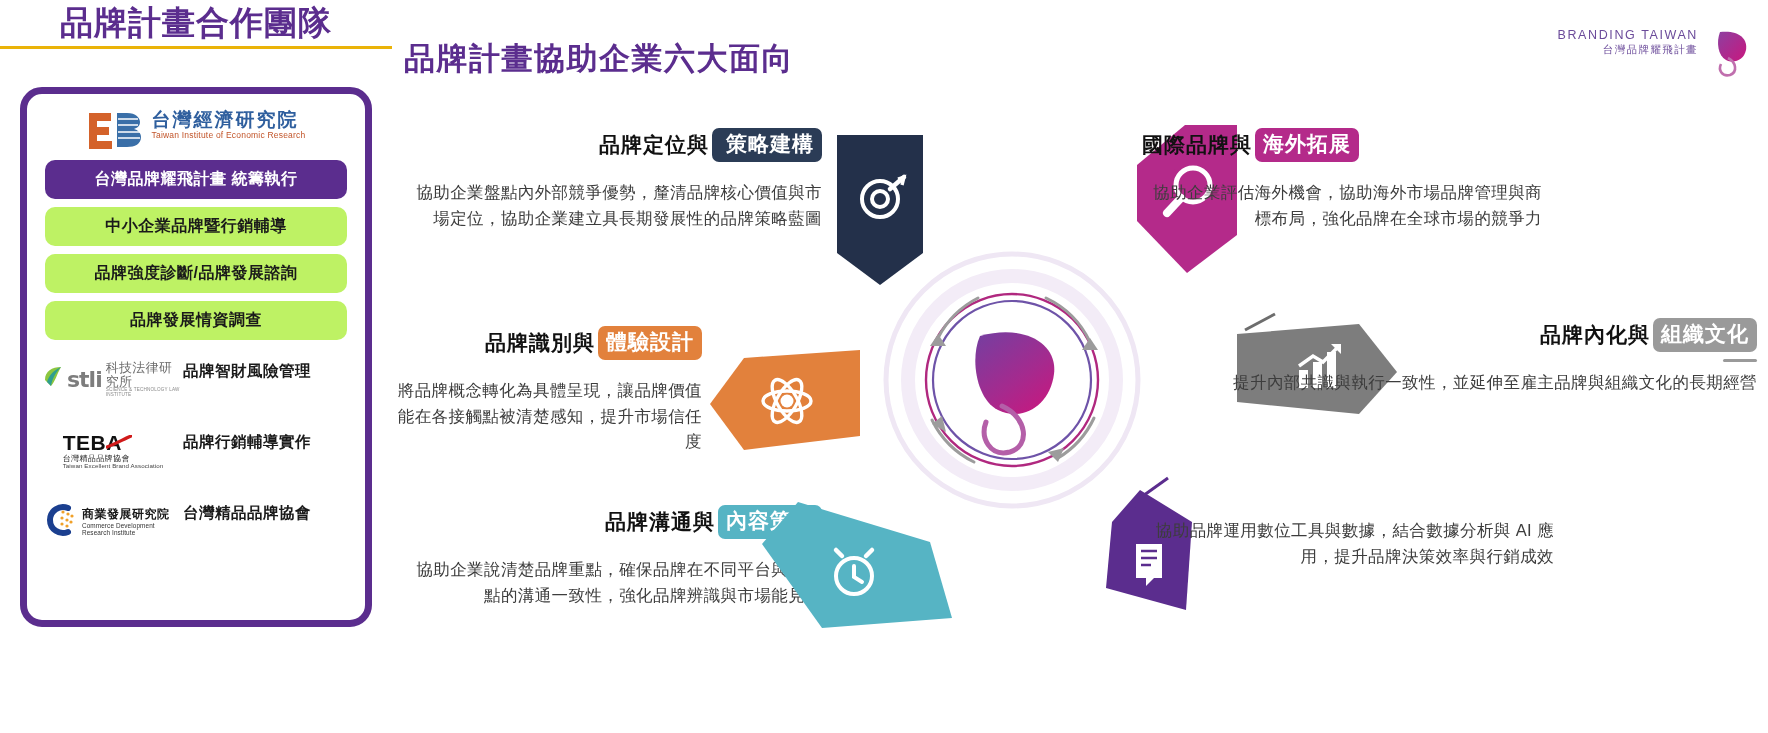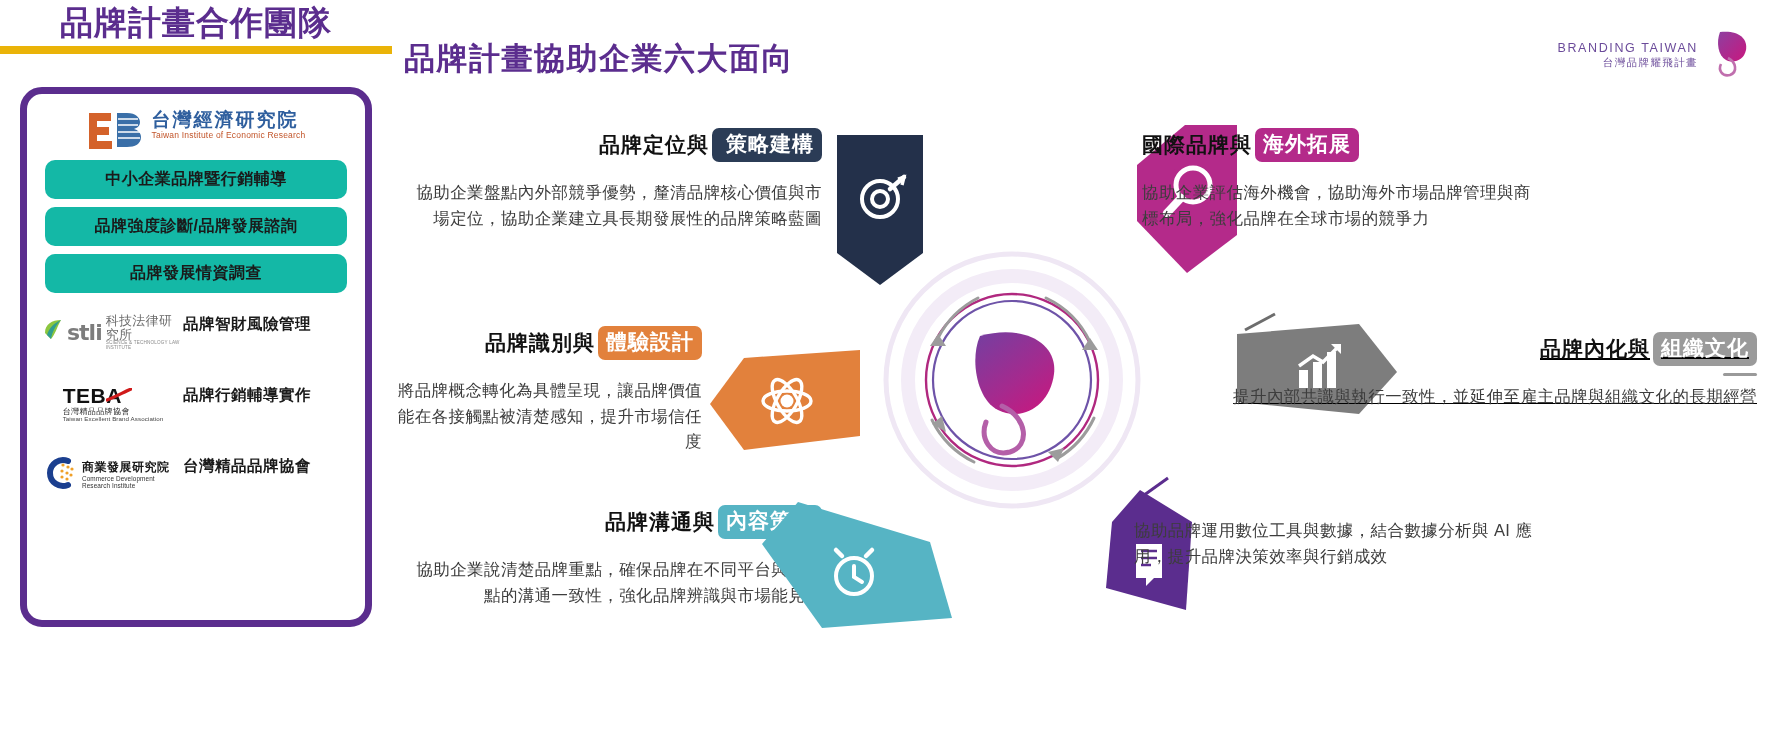--- a/index.html
+++ b/index.html
@@ -6,21 +6,21 @@
   body{
     width:1768px;height:733px;background:#ffffff;
     font-family:"Liberation Sans","DejaVu Sans",sans-serif;
     overflow:hidden;position:relative;
   }
   
   #sidebar{position:absolute;left:0;top:0;width:392px;height:733px;}
   #sidebar-title-wrap{
     position:absolute;left:0;top:0;width:392px;height:46px;
     display:flex;align-items:center;justify-content:center;
-    border-bottom:8px solid #eab308;
+    border-bottom:3px solid #eab308;
   }
   #sidebar-title{
     font-size:33px;font-weight:bold;color:#5b2d8e;letter-spacing:1px;
     white-space:nowrap;
   }
   #sidebar-frame{
     position:absolute;left:20px;top:87px;width:352px;height:540px;
     border:7px solid #5b2d8e;border-radius:22px;box-sizing:border-box;
     background:#ffffff;padding:6px;
   }
@@ -28,21 +28,21 @@
     background:#ffffff;border-radius:14px;box-sizing:border-box;
     margin:0 0 9px 0;padding:8px 12px;
   }
   #group-tier{padding-top:10px;padding-bottom:4px;}
   #tier-logo{display:flex;align-items:center;justify-content:center;height:44px;margin-bottom:6px;}
   .tier-logo-mark{display:inline-flex;align-items:flex-start;gap:7px;}
   .tier-logo-text{display:flex;flex-direction:column;line-height:1;}
   .tier-logo-cn{font-size:19px;font-weight:bold;color:#2f5f9e;letter-spacing:2px;}
   .tier-logo-en{font-size:8.5px;color:#c2552a;letter-spacing:.2px;margin-top:2px;}
   .tier-item{
-    border-radius:10px;background:#14b8a6;color:#1a1a1a;
+    border-radius:10px;background:#bef264;color:#1a1a1a;
     font-size:16px;font-weight:bold;text-align:center;
     padding:9px 4px;margin-bottom:8px;letter-spacing:.5px;
   }
   .tier-item.primary{background:#5b2d8e;color:#ffffff;}
   .partner-card{
     background:#ffffff;border-radius:13px;
     display:flex;align-items:flex-start;height:62px;margin-bottom:9px;padding:0 10px;
     box-sizing:border-box;
   }
   .partner-logo{width:140px;flex:0 0 140px;display:flex;align-items:center;justify-content:center;}
@@ -60,42 +60,42 @@
   .cdri-text{display:flex;flex-direction:column;line-height:1.1;}
   .cdri-cn{font-size:12px;font-weight:bold;color:#1a1a1a;letter-spacing:.5px;}
   .cdri-en{font-size:6.4px;color:#333;letter-spacing:.1px;}
 
   
   #main{position:absolute;left:392px;top:0;width:1376px;height:523px;}
   #main-title{
     position:absolute;left:12px;top:38px;
     font-size:31px;font-weight:bold;color:#5b2d8e;letter-spacing:1.5px;white-space:nowrap;
   }
-  #brand-logo{position:absolute;right:18px;top:28px;display:flex;align-items:center;gap:8px;}
+  #brand-logo{position:absolute;right:18px;top:28px;display:flex;gap:8px;}
   .brand-text{display:flex;flex-direction:column;align-items:flex-end;line-height:1.2;}
   .brand-en{font-size:12.5px;color:#6b4b9a;letter-spacing:1.6px;}
   .brand-cn{font-size:10.5px;color:#6b4b9a;letter-spacing:1.4px;}
 
   
   #center-graphic{position:absolute;left:490px;top:250px;width:260px;height:260px;}
 
   
   .block{position:absolute;}
   .block-head{display:flex;align-items:center;white-space:nowrap;}
   .head-plain{font-size:21px;font-weight:bold;color:#111111;letter-spacing:1px;}
   .head-badge{
     font-size:21px;font-weight:bold;color:#ffffff;letter-spacing:1px;
     border-radius:7px;padding:2px 8px 4px 8px;margin-left:3px;
   }
   .rule{height:3px;width:34px;margin:7px 0 8px 0;border-radius:2px;}
   .block-body{font-size:16.5px;line-height:1.55;color:#3d3d3d;letter-spacing:.4px;}
   .align-right{text-align:right;}
   .align-right .block-head{justify-content:flex-end;}
   .align-right .rule{margin-left:auto;}
-  .align-left{text-align:left;}
+  .align-left{text-align:right;}
 
   .tag-shape{position:absolute;}
 </style>
 </head>
 <body>
 
 <div id="sidebar">
 
   <div id="sidebar-title-wrap">
     <div id="sidebar-title">品牌計畫合作團隊</div>
@@ -113,20 +113,21 @@
               <path d="M31 9 h20 M31 15 h20 M31 22 h22 M31 28 h22" stroke="#ffffff" stroke-width="1.6" fill="none"></path>
             </svg>
           </span>
           <span class="tier-logo-text">
             <span class="tier-logo-cn">台灣經濟研究院</span>
             <span class="tier-logo-en">Taiwan Institute of Economic Research</span>
           </span>
         </span>
       </div>
 
+      <div class="tier-item primary">台灣品牌耀飛計畫 統籌執行</div>
       <div class="tier-item">中小企業品牌暨行銷輔導</div>
       <div class="tier-item">品牌強度診斷/品牌發展諮詢</div>
       <div class="tier-item">品牌發展情資調查</div>
     </div>
 
     <div class="partner-card">
       <div class="partner-logo">
         <span class="logo-stli">
           <span>
             <svg width="20" height="22" viewBox="0 0 20 22">
@@ -313,21 +314,21 @@
       <polygon points="0,24 122,14 160,62 122,104 0,92" fill="#7d7d7d"></polygon>
       <g transform="translate(62,34)" fill="#ffffff">
         <rect x="0" y="26" width="9" height="18"></rect>
         <rect x="14" y="18" width="9" height="26"></rect>
         <rect x="28" y="8" width="9" height="36"></rect>
         <path d="M0 22 L14 12 L24 18 L40 2" stroke="#ffffff" stroke-width="3.4" fill="none"></path>
         <polygon points="32,0 42,0 42,10"></polygon>
       </g>
     </svg>
   </div>
-  <div class="block align-right" style="left:760px;top:332px;width:605px;text-decoration:underline;">
+  <div class="block align-right" style="left:760px;top:318px;width:605px;">
     <div class="block-head">
       <span class="head-plain">品牌內化與</span>
       <span class="head-badge" style="background:#9a9a9a;">組織文化</span>
     </div>
     <div class="rule" style="background:#9a9a9a;"></div>
     <div class="block-body">提升內部共識與執行一致性，並延伸至雇主品牌與組織文化的長期經營</div>
   </div>
 
   <div class="block align-right" style="left:10px;top:505px;width:420px;">
     <div class="block-head">

